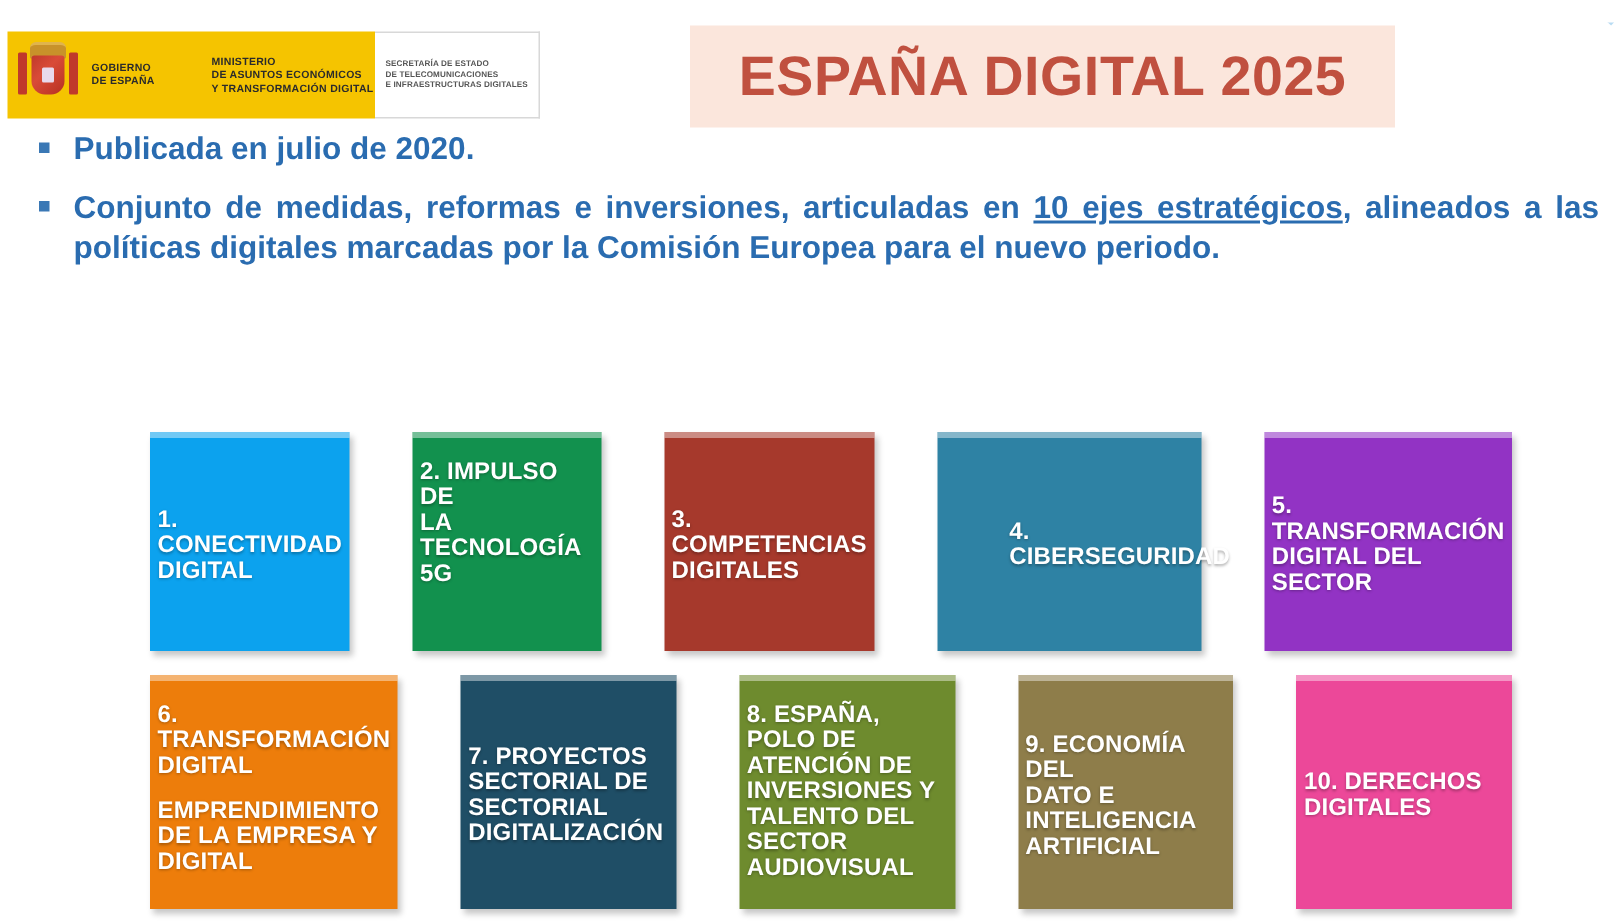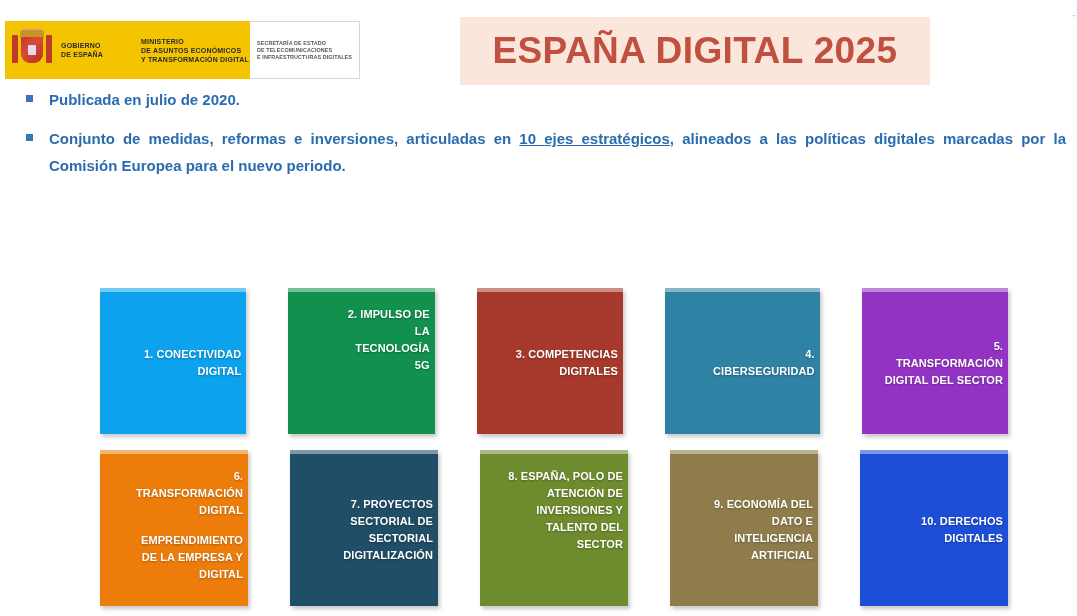--- a/index.html
+++ b/index.html
@@ -155,21 +155,21 @@
   }
   .bullet-mark {
     flex: none;
     width: 7px; height: 7px;
     background: #3a78b5;
     margin-top: 9px;
     margin-right: 16px;
   }
   .bullet-text {
     color: #2A6CB0;
-    font-size: 15px;
+    font-size: 21px;
     font-weight: bold;
     line-height: 27px;
     flex: 1;
   }
   .justified { text-align: justify; }
   .justified > span { display: inline; }
   .underlined { text-decoration: underline; }
 
   
   #axes-grid {
@@ -185,23 +185,23 @@
   .axis-box {
     width: 176px;
     height: 146px;
     position: relative;
     box-sizing: border-box;
     display: flex;
     flex-direction: column;
     align-items: center;
     color: #ffffff;
     font-weight: bold;
-    font-size: 11px;
+    font-size: 16px;
     line-height: 17px;
-    text-align: right;
+    text-align: left;
     letter-spacing: .1px;
     padding: 6px 5px 6px 5px;
     box-shadow: 2px 3px 4px rgba(0,0,0,.22);
     border-top: 4px solid rgba(255,255,255,.42);
     text-shadow: 0 1px 2px rgba(0,0,0,.30);
     margin-left: 28px;
   }
   .axis-box .inner {
     width: 100%;
   }
@@ -333,34 +333,35 @@
         </div>
       </div>
       <div class="axis-box v-top" style="background: rgb(110, 139, 46);">
         <div class="inner">
           <div class="para">
             <div>8. ESPAÑA, POLO DE</div>
             <div>ATENCIÓN DE</div>
             <div>INVERSIONES Y</div>
             <div>TALENTO DEL</div>
             <div>SECTOR</div>
+            <div>AUDIOVISUAL</div>
           </div>
         </div>
       </div>
       <div class="axis-box v-center" style="background: rgb(142, 125, 74);">
         <div class="inner">
           <div class="para">
             <div>9. ECONOMÍA DEL</div>
             <div>DATO E</div>
             <div>INTELIGENCIA</div>
             <div>ARTIFICIAL</div>
           </div>
         </div>
       </div>
-      <div class="axis-box v-center" style="background: #1d4ed8;">
+      <div class="axis-box v-center" style="background: #ec4899;">
         <div class="inner">
           <div class="para">
             <div>10. DERECHOS</div>
             <div>DIGITALES</div>
           </div>
         </div>
       </div>
     </div>
 </div>
 

